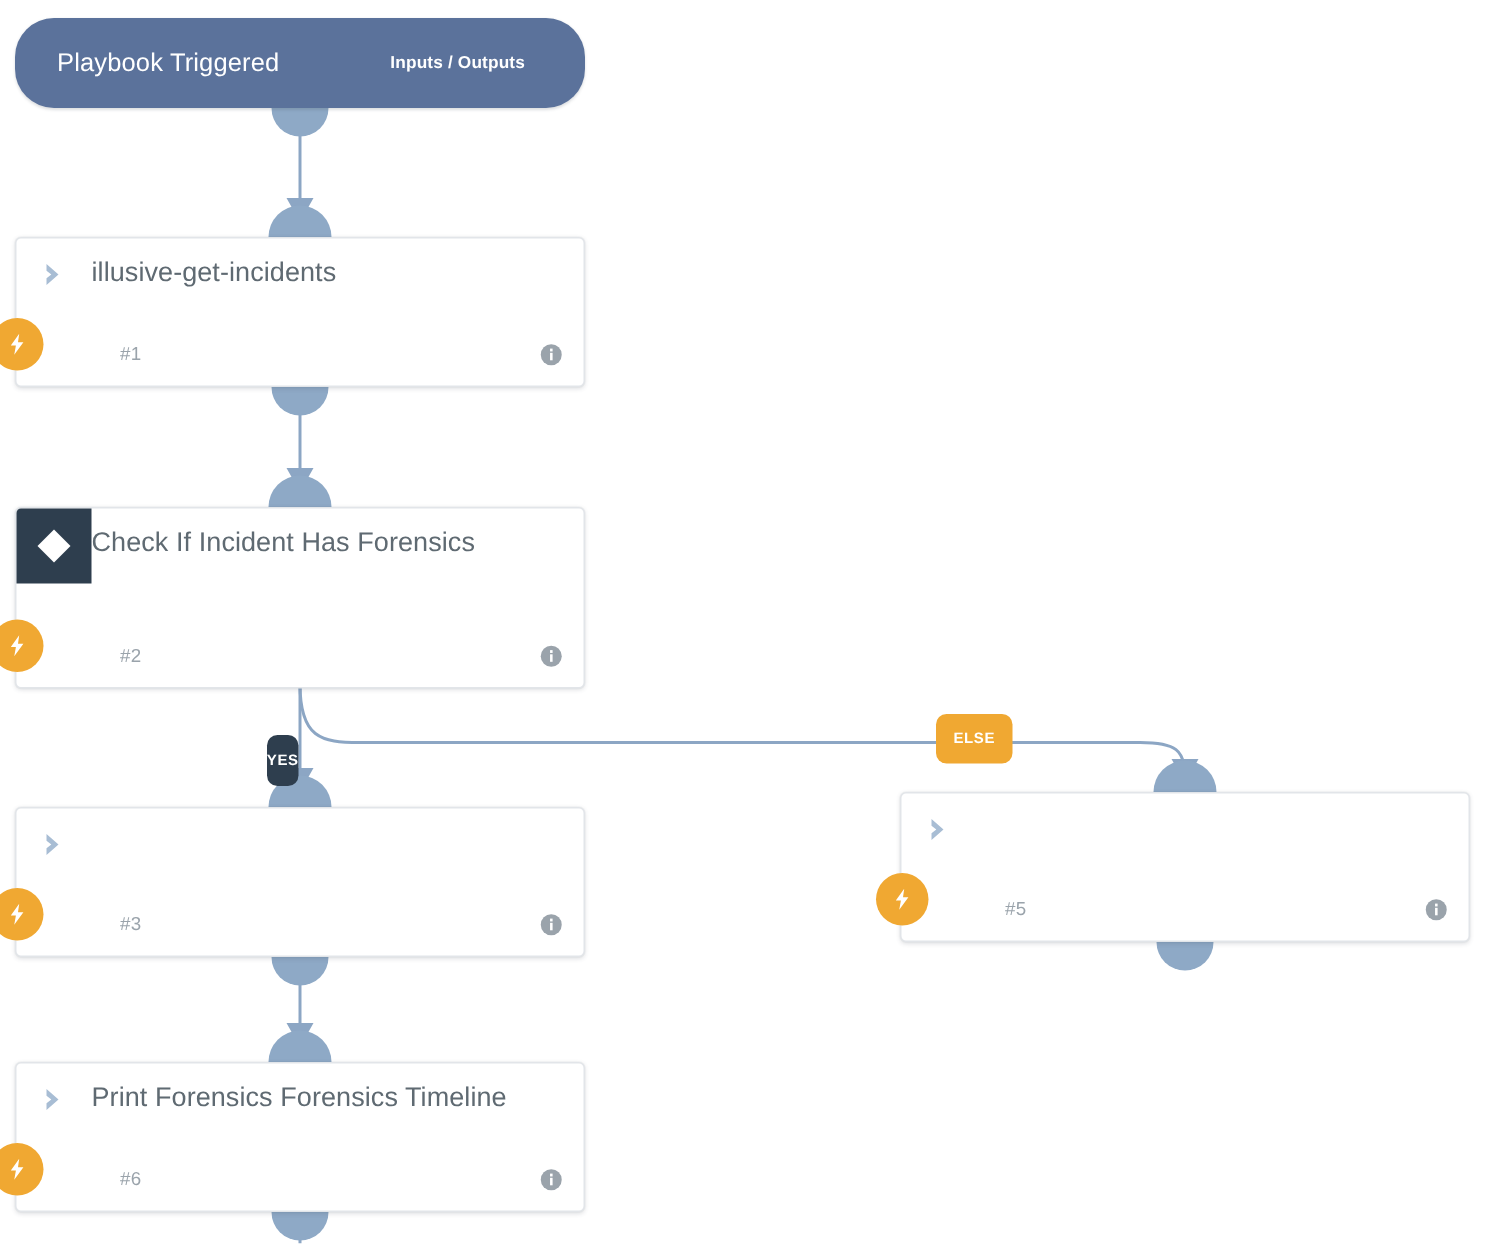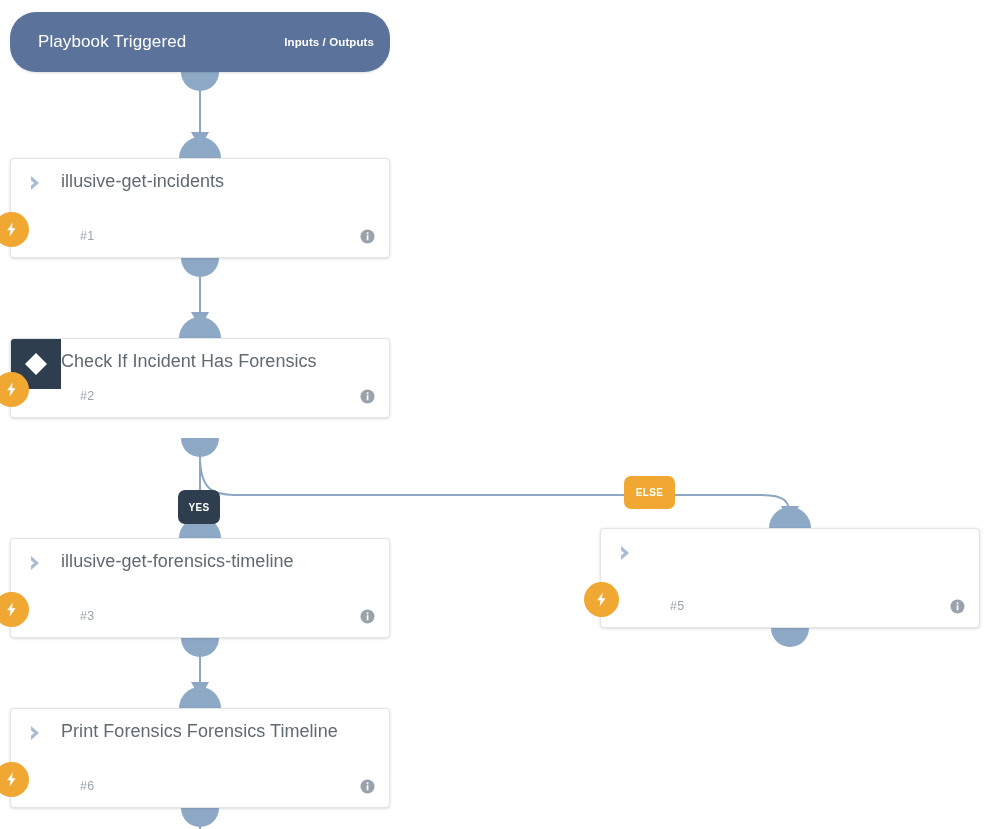--- a/index.html
+++ b/index.html
@@ -43,21 +43,21 @@
     letter-spacing:.1px;
     margin-left:28px;
     white-space:nowrap;
   }
   .trigger-io{
     color:#ffffff;
     font-size:11.5px;
     font-weight:700;
     letter-spacing:.1px;
     margin-left:auto;
-    margin-right:16px;
+    margin-right:40px;
     white-space:nowrap;
   }
 
   
   .node-top{
     position:relative;
     height:56px;
     display:flex;
     align-items:flex-start;
   }
@@ -205,21 +205,21 @@
         </svg>
       </span>
     </div>
     <span class="bolt">
       <svg width="17" height="17" viewBox="0 0 17 17" aria-hidden="true">
         <path d="M9.8 1.5 L4.2 9.3 L7.6 9.3 L6.5 15.5 L12.6 7.2 L9.0 7.2 Z" fill="#ffffff"></path>
       </svg>
     </span>
   </div>
 
-  <div class="node" style="left:10px;top:338px;width:380px;height:80px;">
+  <div class="node" style="left:10px;top:338px;width:380px;height:121px;">
     <div class="node-top">
       <span class="node-icon cond">
         <svg width="26" height="26" viewBox="0 0 26 26" aria-hidden="true">
           <polygon points="13,2 24,13 13,24 2,13" fill="#ffffff"></polygon>
         </svg>
       </span>
       <span class="node-title">Check If Incident Has Forensics</span>
     </div>
     <div class="node-bottom">
       <span class="node-num">#2</span>
@@ -231,35 +231,34 @@
         </svg>
       </span>
     </div>
     <span class="bolt">
       <svg width="17" height="17" viewBox="0 0 17 17" aria-hidden="true">
         <path d="M9.8 1.5 L4.2 9.3 L7.6 9.3 L6.5 15.5 L12.6 7.2 L9.0 7.2 Z" fill="#ffffff"></path>
       </svg>
     </span>
   </div>
 
-  <div class="branch yes" style="left:178px;top:490px;width:42px;height:34px;">
+  <div class="branch yes" style="left:178px;top:490px;width:21px;height:34px;">
     <span>YES</span>
   </div>
   <div class="branch else" style="left:624px;top:476px;width:51px;height:33px;">
     <span>ELSE</span>
   </div>
 
   <div class="node" style="left:10px;top:538px;width:380px;height:100px;">
     <div class="node-top">
       <span class="node-icon">
         <svg width="20" height="20" viewBox="0 0 20 20" aria-hidden="true">
           <path d="M5 3 L13 10 L5 17 L5 12.5 L8.2 10 L5 7.5 Z" fill="#a8bdd4"></path>
         </svg>
       </span>
-      <span class="node-title">illusive-get-forensics-timeline</span>
     </div>
     <div class="node-bottom">
       <span class="node-num">#3</span>
       <span class="info-icon">
         <svg width="15" height="15" viewBox="0 0 15 15" aria-hidden="true">
           <circle cx="7.5" cy="7.5" r="7" fill="#9aa3ab"></circle>
           <rect x="6.7" y="6.2" width="1.7" height="5" fill="#ffffff"></rect>
           <rect x="6.7" y="3.4" width="1.7" height="1.9" fill="#ffffff"></rect>
         </svg>
       </span>

